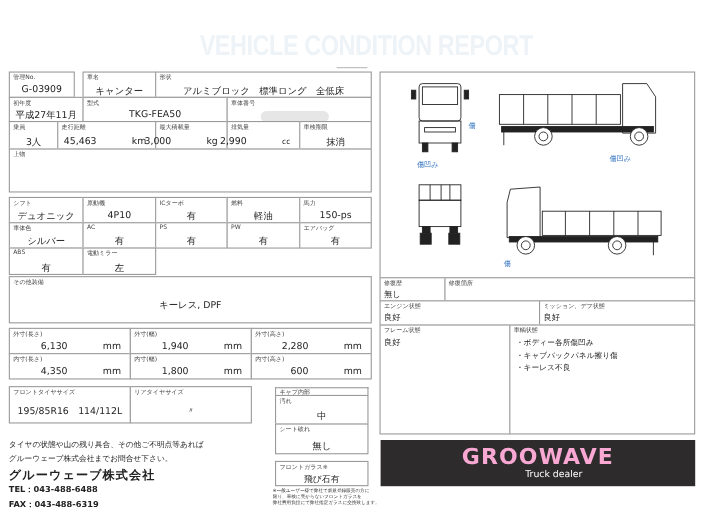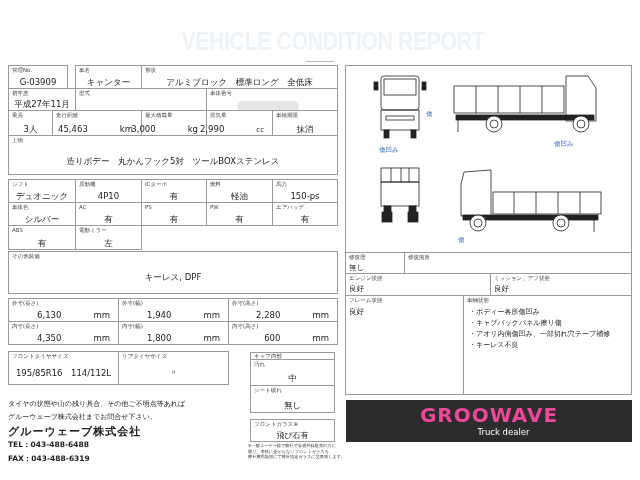--- a/index.html
+++ b/index.html
@@ -22,21 +22,21 @@
   .unit { display: inline-block; margin-left: 14px; padding-left: 18px; }
   .blur { position: absolute; left: 30px; top: 12px; width: 62px; height: 10px; border-radius: 6px; background: #e6e6e6; }
 
   .diagram { position: absolute; left: 345px; top: 65px; width: 287px; height: 188px; border: 1px solid #9a9a9a; background: #fff; }
   .dmg { position: absolute; font-size: 6.5px; color: #3a78c2; white-space: nowrap; }
 
   .inspect-list { position: absolute; left: 5px; top: 11px; }
   .inspect-list div { font-size: 7px; line-height: 11px; color: #222; white-space: nowrap; }
 
   .banner { position: absolute; left: 346px; top: 400px; width: 286px; height: 42px; background: #2d2b2b; text-align: center; }
-  .brand { color: #ec4899; font-family: "DejaVu Sans", sans-serif; font-weight: bold; font-size: 20px; letter-spacing: 1px; margin-top: 3px; }
+  .brand { color: #f9a8d4; font-family: "DejaVu Sans", sans-serif; font-weight: bold; font-size: 20px; letter-spacing: 1px; margin-top: 3px; }
   .sub { color: #fff; font-size: 8.5px; margin-top: 0px; padding-left: 29px; }
 
   .notice { position: absolute; left: 8px; top: 398px; font-size: 7px; line-height: 13px; color: #222; white-space: nowrap; }
   .company { position: absolute; left: 8px; top: 418px; font-size: 11px; font-weight: bold; color: #222; letter-spacing: 1px; white-space: nowrap; }
   .contact { position: absolute; left: 8px; font-size: 7.5px; font-weight: bold; color: #222; white-space: nowrap; }
   .tiny-note { position: absolute; left: 248px; top: 443px; font-size: 4.2px; line-height: 5.5px; color: #333; white-space: nowrap; }
 </style>
 </head>
 <body>
 
@@ -57,20 +57,21 @@
   <span class="lbl">形状</span>
   <span class="val c" style="top:11px;">アルミブロック　標準ロング　全低床</span>
 </div>
 
 <div class="cell" style="left:8px;top:88px;width:68px;height:23px;">
   <span class="lbl">初年度</span>
   <span class="val c" style="top:10px;">平成27年11月</span>
 </div>
 <div class="cell" style="left:75px;top:88px;width:132px;height:23px;">
   <span class="lbl">型式</span>
+  <span class="val c" style="top:10px;">TKG-FEA50</span>
 </div>
 <div class="cell" style="left:206px;top:88px;width:132px;height:23px;">
   <span class="lbl">車体番号</span>
   <span class="blur"></span>
 </div>
 
 <div class="cell" style="left:8px;top:110px;width:45px;height:26px;">
   <span class="lbl">乗員</span>
   <span class="val c" style="top:13px;">3人</span>
 </div>
@@ -86,21 +87,20 @@
   <span class="lbl">排気量</span>
   <span class="val r" style="top:13px;"><span>2,990</span><span class="unit" style="font-size:7px;">cc</span></span>
 </div>
 <div class="cell" style="left:272px;top:110px;width:66px;height:26px;">
   <span class="lbl">車検期限</span>
   <span class="val c" style="top:13px;">抹消</span>
 </div>
 
 <div class="cell" style="left:8px;top:135px;width:330px;height:40px;">
   <span class="lbl">上物</span>
-  <span class="val c" style="top:20px;">造りボデー　丸かんフック5対　ツールBOXステンレス</span>
 </div>
 
 <div class="cell" style="left:8px;top:179px;width:68px;height:24px;">
   <span class="lbl">シフト</span>
   <span class="val c" style="top:11px;">デュオニック</span>
 </div>
 <div class="cell" style="left:75px;top:179px;width:67px;height:24px;">
   <span class="lbl">原動機</span>
   <span class="val c" style="top:11px;">4P10</span>
 </div>
@@ -288,21 +288,20 @@
 </div>
 <div class="cell" style="left:345px;top:295px;width:119px;height:100px;">
   <span class="lbl">フレーム状態</span>
   <span class="val" style="left:3px;top:11px;font-size:7.5px;">良好</span>
 </div>
 <div class="cell" style="left:463px;top:295px;width:169px;height:100px;">
   <span class="lbl">車輌状態</span>
   <div class="inspect-list">
     <div>・ボディー各所傷凹み</div>
     <div>・キャブバックパネル擦り傷</div>
-    <div>・アオリ内側傷凹み、一部切れ穴テープ補修</div>
     <div>・キーレス不良</div>
   </div>
 </div>
 
 <div class="banner">
   <div class="brand">GROOWAVE</div>
   <div class="sub">Truck dealer</div>
 </div>
 
 </body></html>

